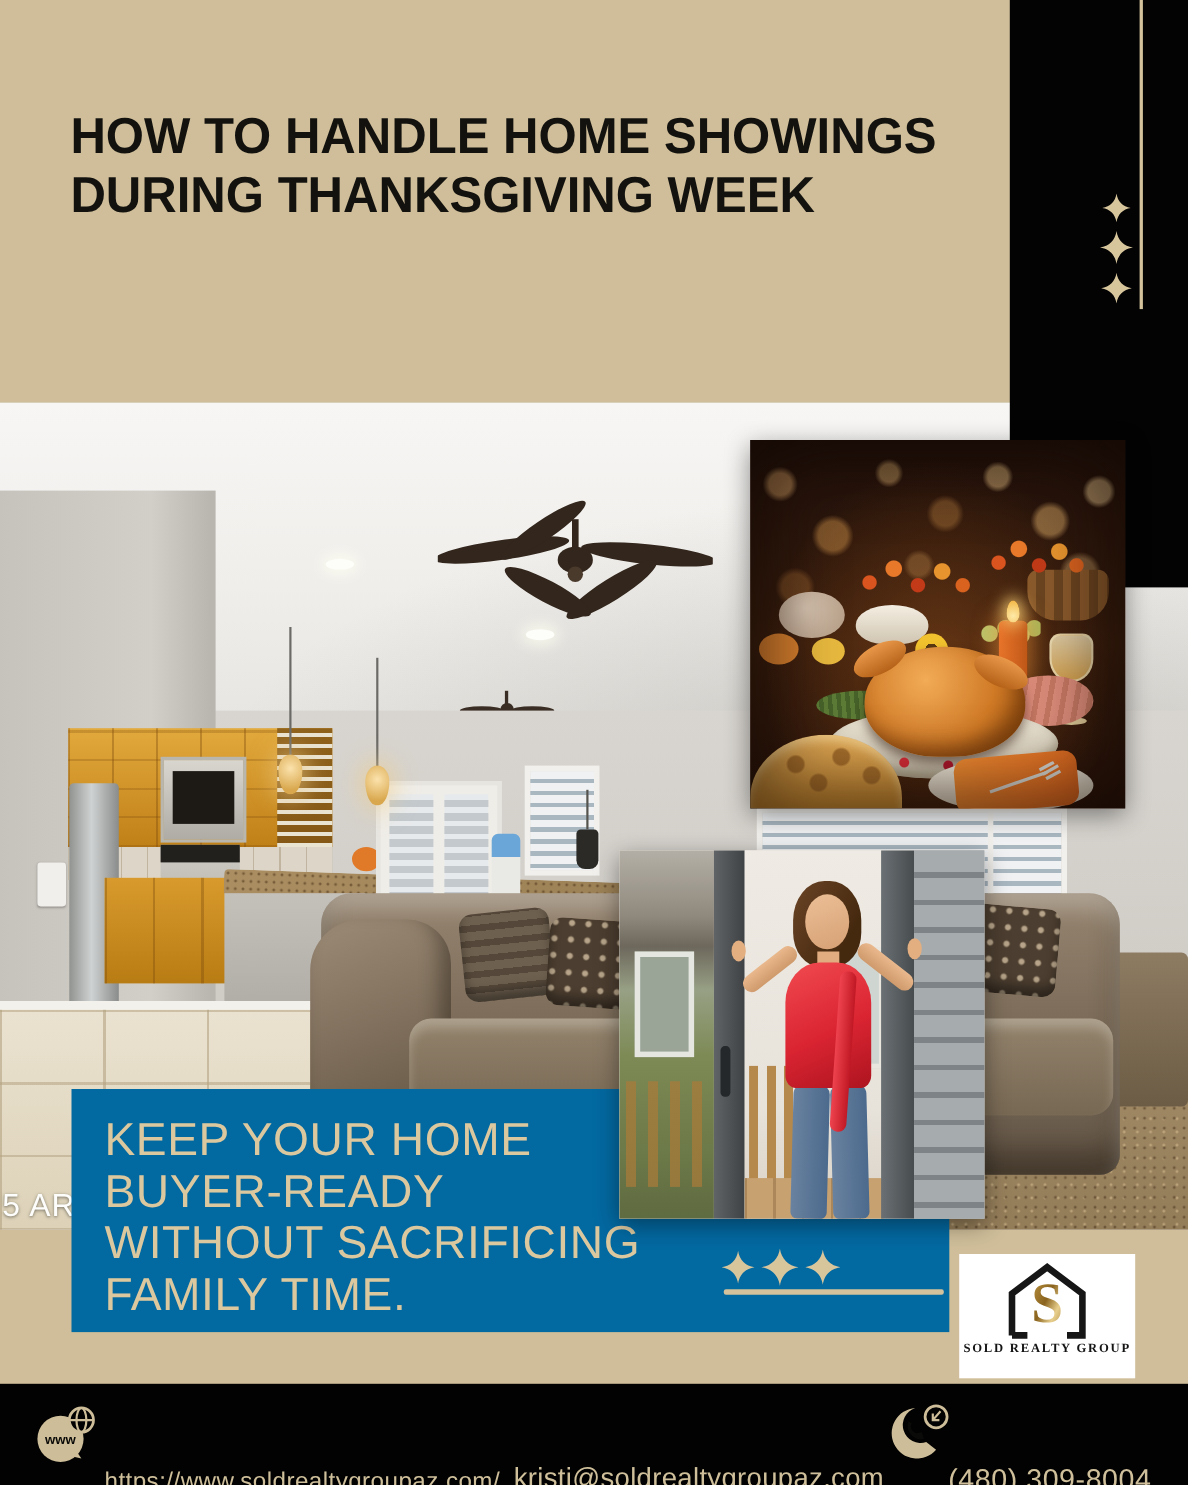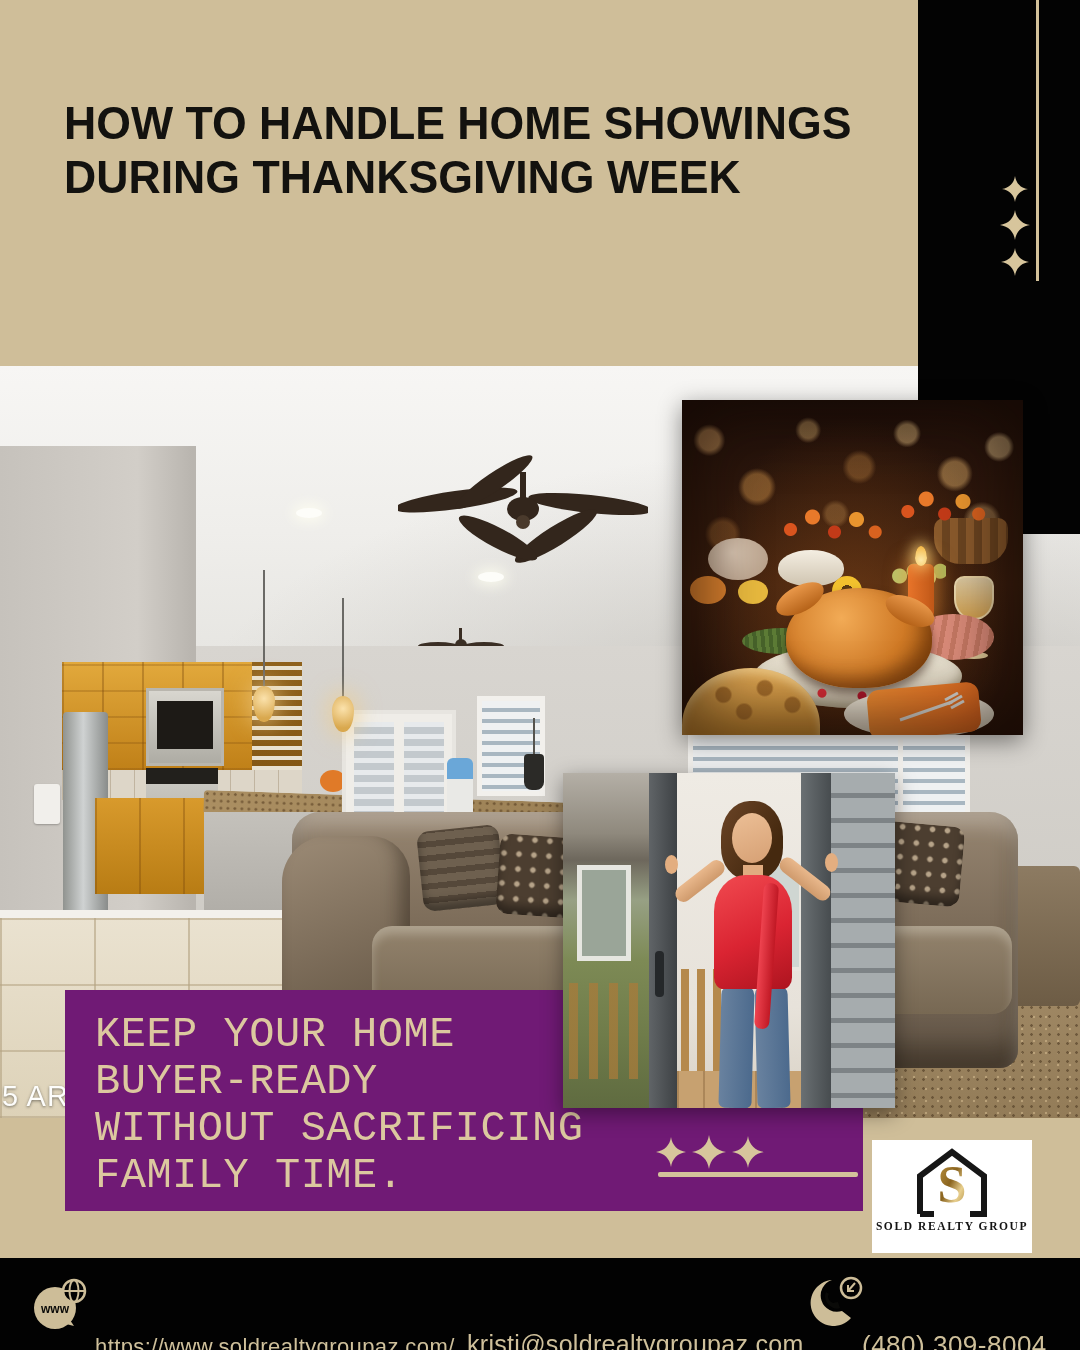--- a/index.html
+++ b/index.html
@@ -160,21 +160,21 @@
        radial-gradient(circle at 80% 55%,rgba(160,105,40,.9) 0 7px,transparent 9px),
        radial-gradient(circle at 45% 65%,rgba(160,105,40,.9) 0 7px,transparent 9px),
        linear-gradient(180deg,#e2ab58,#c4872f);box-shadow:inset 0 6px 8px rgba(255,230,170,.5);}
   .tk-plate2{left:162px;top:290px;width:150px;height:48px;border-radius:50%;background:linear-gradient(#f0eadc,#d6ccb8);}
   .tk-napkin{left:186px;top:286px;width:112px;height:50px;border-radius:12px;transform:rotate(-5deg);
      background:linear-gradient(120deg,#ef8c32,#d9641e);}
   .tk-fork{left:214px;top:292px;width:70px;height:34px;}
   .tk-vignette{left:0;top:0;width:100%;height:100%;box-shadow:inset 0 0 60px 22px rgba(15,5,0,.55);}
 
   
-  .quote-box{left:65px;top:990px;width:798px;height:221px;background:#701a75;z-index:5;font-family:Liberation Mono, monospace;}
+  .quote-box{left:65px;top:990px;width:798px;height:221px;background:#0369a1;z-index:5;}
   .quote-text{left:30px;top:22px;width:560px;font-size:42px;line-height:47px;color:#dcc89f;
      letter-spacing:.5px;white-space:pre-line;}
 
   
   .photo-agent{left:563px;top:773px;width:332px;height:335px;z-index:8;overflow:hidden;background:#eae6df;
      box-shadow:0 6px 20px rgba(0,0,0,.4);}
   .ag-glass{left:0;top:0;width:86px;height:100%;
      background:linear-gradient(180deg,#b4afa6 0%,#8f897d 18%,#6d675c 26%,#97a084 38%,#7d8a55 56%,#6f7c4a 78%,#5f6b40 100%);}
   .ag-glass-win{left:14px;top:92px;width:54px;height:96px;border:5px solid #e6e6e0;background:#9aa598;box-sizing:border-box;}
   .ag-glass-chairs{left:6px;top:210px;width:72px;height:96px;

